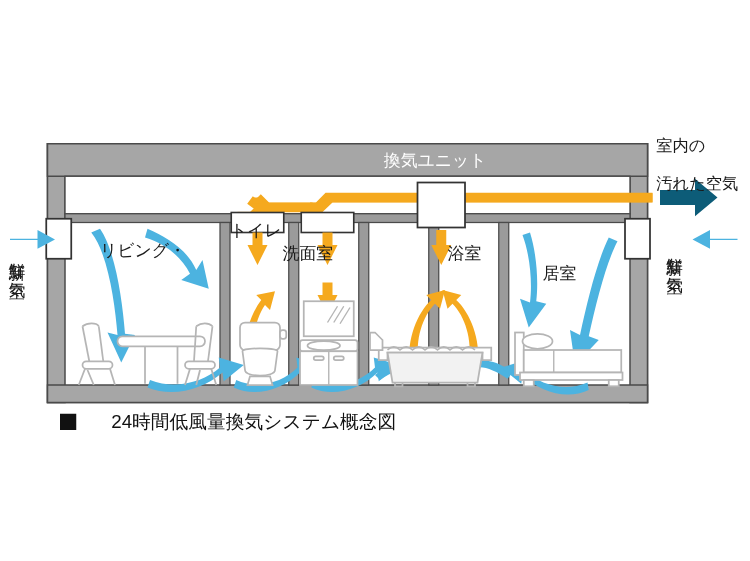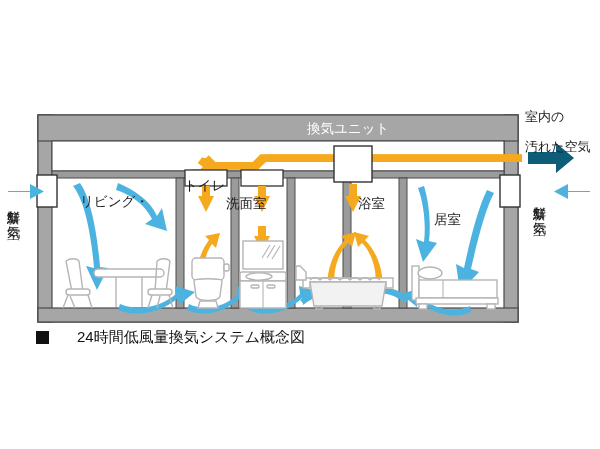--- a/index.html
+++ b/index.html
@@ -310,18 +310,18 @@
 </div>
 
 <div class="room-cap" style="left:184px; top:179px;">トイレ</div>
 
 <div class="room-cap" style="left:226px; top:197px;">洗面室</div>
 
 <div class="room-cap" style="left:358px; top:197px;">浴室</div>
 
 <div class="room-cap" style="left:434px; top:197px;margin-top:16px;">居室</div>
 
-<div class="caption" style="left:36px; top:328px;gap:28px;">
+<div class="caption" style="left:48px; top:328px;gap:28px;">
   <span class="sq"></span>
   <span>24時間低風量換気システム概念図</span>
 </div>
 
 </div>
 
 </body></html>

